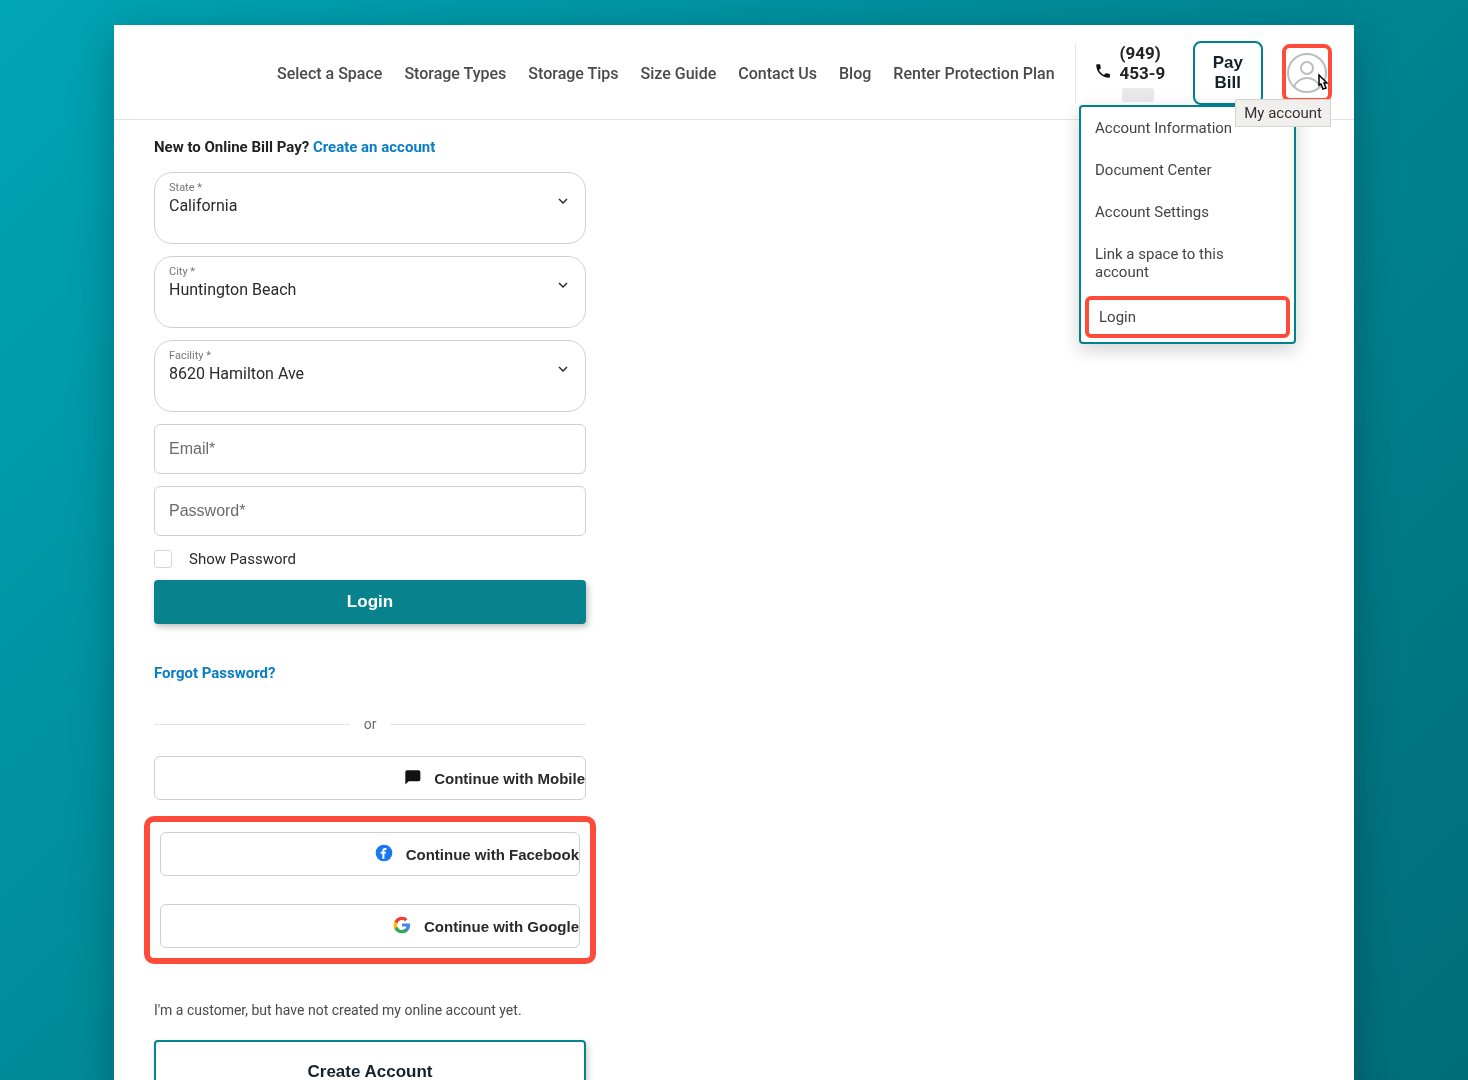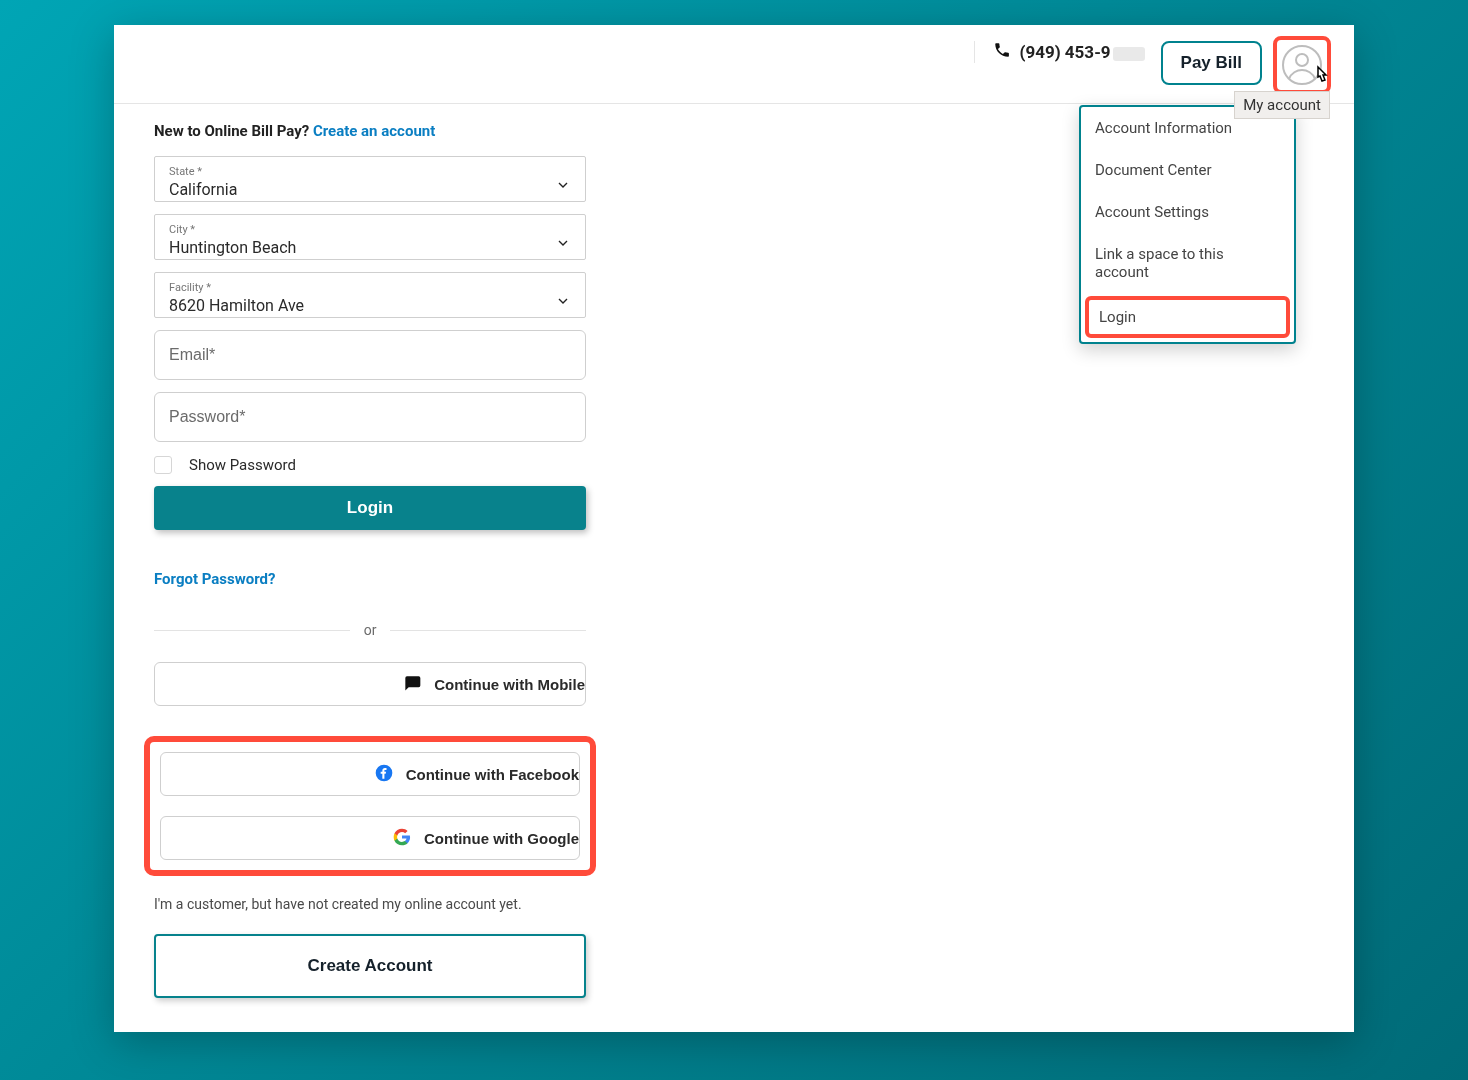--- a/index.html
+++ b/index.html
@@ -27,21 +27,21 @@
     align-items: center;
     border-bottom: 1px solid #e5e5e5;
     padding: 16px 28px 14px 28px;
     gap: 20px;
   }
   .nav-links { display: flex; gap: 22px; margin-left: 135px; }
   .nav-link {
     color: #4a4a4a; font-size: 16px; font-weight: 500;
     cursor: pointer; white-space: nowrap;
   }
-  .right-group { margin-left: auto; display: flex; align-items: flex-start; gap: 16px; }
+  .right-group { margin-left: auto; display: flex; align-items: center; gap: 24px; }
   .phone-wrap { display: flex; align-items: center; gap: 8px; border-left: 1px solid #e5e5e5; padding-left: 18px;}
   .phone-number { font-weight: 700; font-size: 17px; color: #222; position: relative; }
   .phone-blur {
     display:inline-block; width:32px; height:14px; background:#e9e9e9; border-radius:3px;
     vertical-align: middle; margin-left:2px;
   }
   .pay-bill-btn {
     border: 2px solid #00828e; color: #15212b; background: #fff;
     font-weight: 700; font-size: 17px; padding: 10px 18px;
     border-radius: 8px; cursor: pointer;
@@ -84,21 +84,21 @@
 
   
   .content { padding: 18px 40px 34px 40px; }
   .heading { font-size: 15px; color:#222; margin-bottom: 16px; }
   .heading .link { color:#0a7ec2; font-weight:700; cursor:pointer; }
   .heading .bold { font-weight:700; }
 
   .form-col { width: 432px; display:flex; flex-direction:column; gap: 12px; }
 
   .float-select {
-    border:1px solid #cfcfcf; border-radius:2px; height: 46px;
+    border:1px solid #cfcfcf; border-radius:18px; height: 72px;
     padding: 8px 41px 8px 14px; position:relative; cursor:pointer;
   }
   .float-label { font-size: 11px; color:#777; }
   .float-value { font-size: 16px; color:#2a2a2a; margin-top: 2px; }
   .chev { position:absolute; right:14px; top: 20px; }
 
   .text-input {
     border:1px solid #cfcfcf; border-radius:6px; height: 50px;
     padding: 0 14px; font-size: 16px; color:#2a2a2a; width:100%;
   }
@@ -121,40 +121,49 @@
   .or-text { font-size:14px; color:#6b6b6b; }
 
   .social-btn {
     border:1px solid #cfcfcf; background:#fff; border-radius:6px;
     height:44px; display:flex; align-items:center; justify-content:flex-end;
     gap:12px; font-size:15px; color:#2a2a2a; font-weight:600; cursor:pointer;
     width:100%;
   }
   .hl-social {
     border:6px solid #ff4b3a; border-radius:10px;
-    padding: 10px 10px; margin: 18px -10px -6px -10px;
-    display:flex; flex-direction:column; gap: 20px;
-  }
-  .note { font-size:14px; color:#4a4a4a; margin-top: 14px; }
+    padding: 10px 10px; margin: 4px -10px -6px -10px;
+    display:flex; flex-direction:column; gap: 28px;
+  }
+  .note { font-size:14px; color:#4a4a4a; margin-top: 32px; }
   .create-btn {
     border: 2px solid #06828c; background:#fff;
     height:64px; font-size:17px; font-weight:700; color:#15212b;
     border-radius:4px; cursor:pointer; margin-top: 10px;
     box-shadow: 2px 3px 6px rgba(0,0,0,.2);
     width:100%;
   }
 
   .icon-svg { display:block; }
 </style>
 </head>
 <body>
 
 <div class="page-wrap">
 
   <div class="topnav">
+    <div class="nav-links">
+      <span class="nav-link">Select a Space</span>
+      <span class="nav-link">Storage Types</span>
+      <span class="nav-link">Storage Tips</span>
+      <span class="nav-link">Size Guide</span>
+      <span class="nav-link">Contact Us</span>
+      <span class="nav-link">Blog</span>
+      <span class="nav-link">Renter Protection Plan</span>
+    </div>
     <div class="right-group">
       <div class="phone-wrap">
         <span class="icon-svg">
           <svg width="18" height="18" viewBox="0 0 24 24">
               <path fill="#111" d="M6.6 10.8c1.4 2.8 3.8 5.1 6.6 6.6l2.2-2.2c.3-.3.7-.4 1.1-.3 1.2.4 2.4.6 3.7.6.6 0 1 .5 1 1V20c0 .6-.5 1-1 1C10.6 21 3 13.4 3 4c0-.6.5-1 1-1h3.5c.6 0 1 .5 1 1 0 1.3.2 2.5.6 3.7.1.4 0 .8-.3 1.1L6.6 10.8z"></path>
             </svg>
         </span>
         <span class="phone-number">
           <span>(949) 453-9</span><span class="phone-blur"></span>
         </span>

